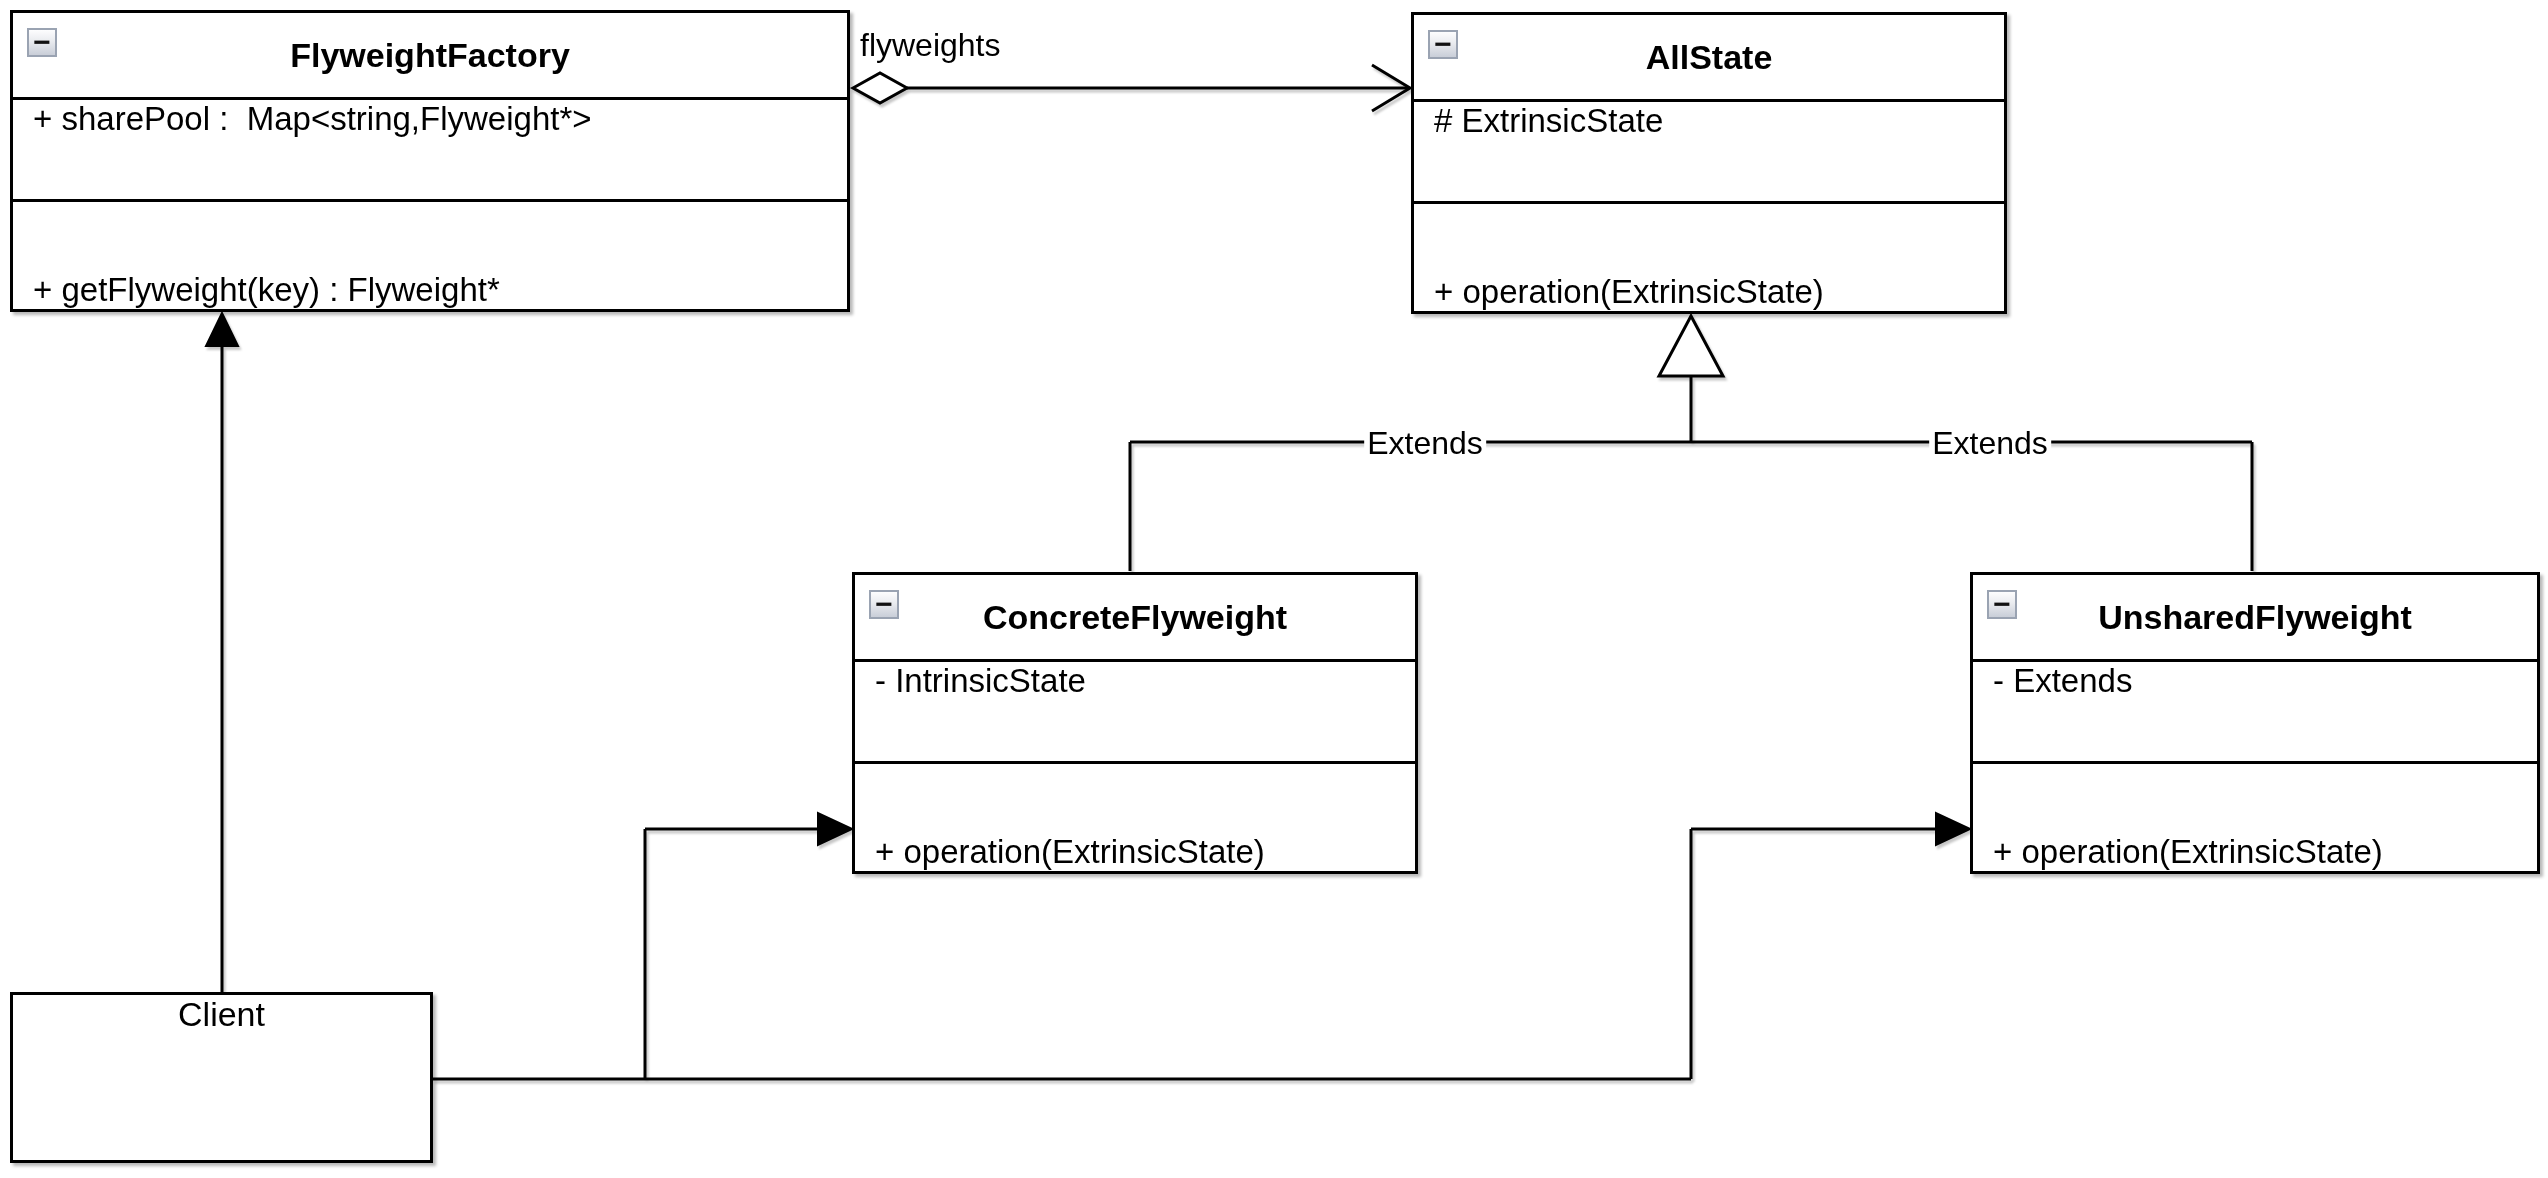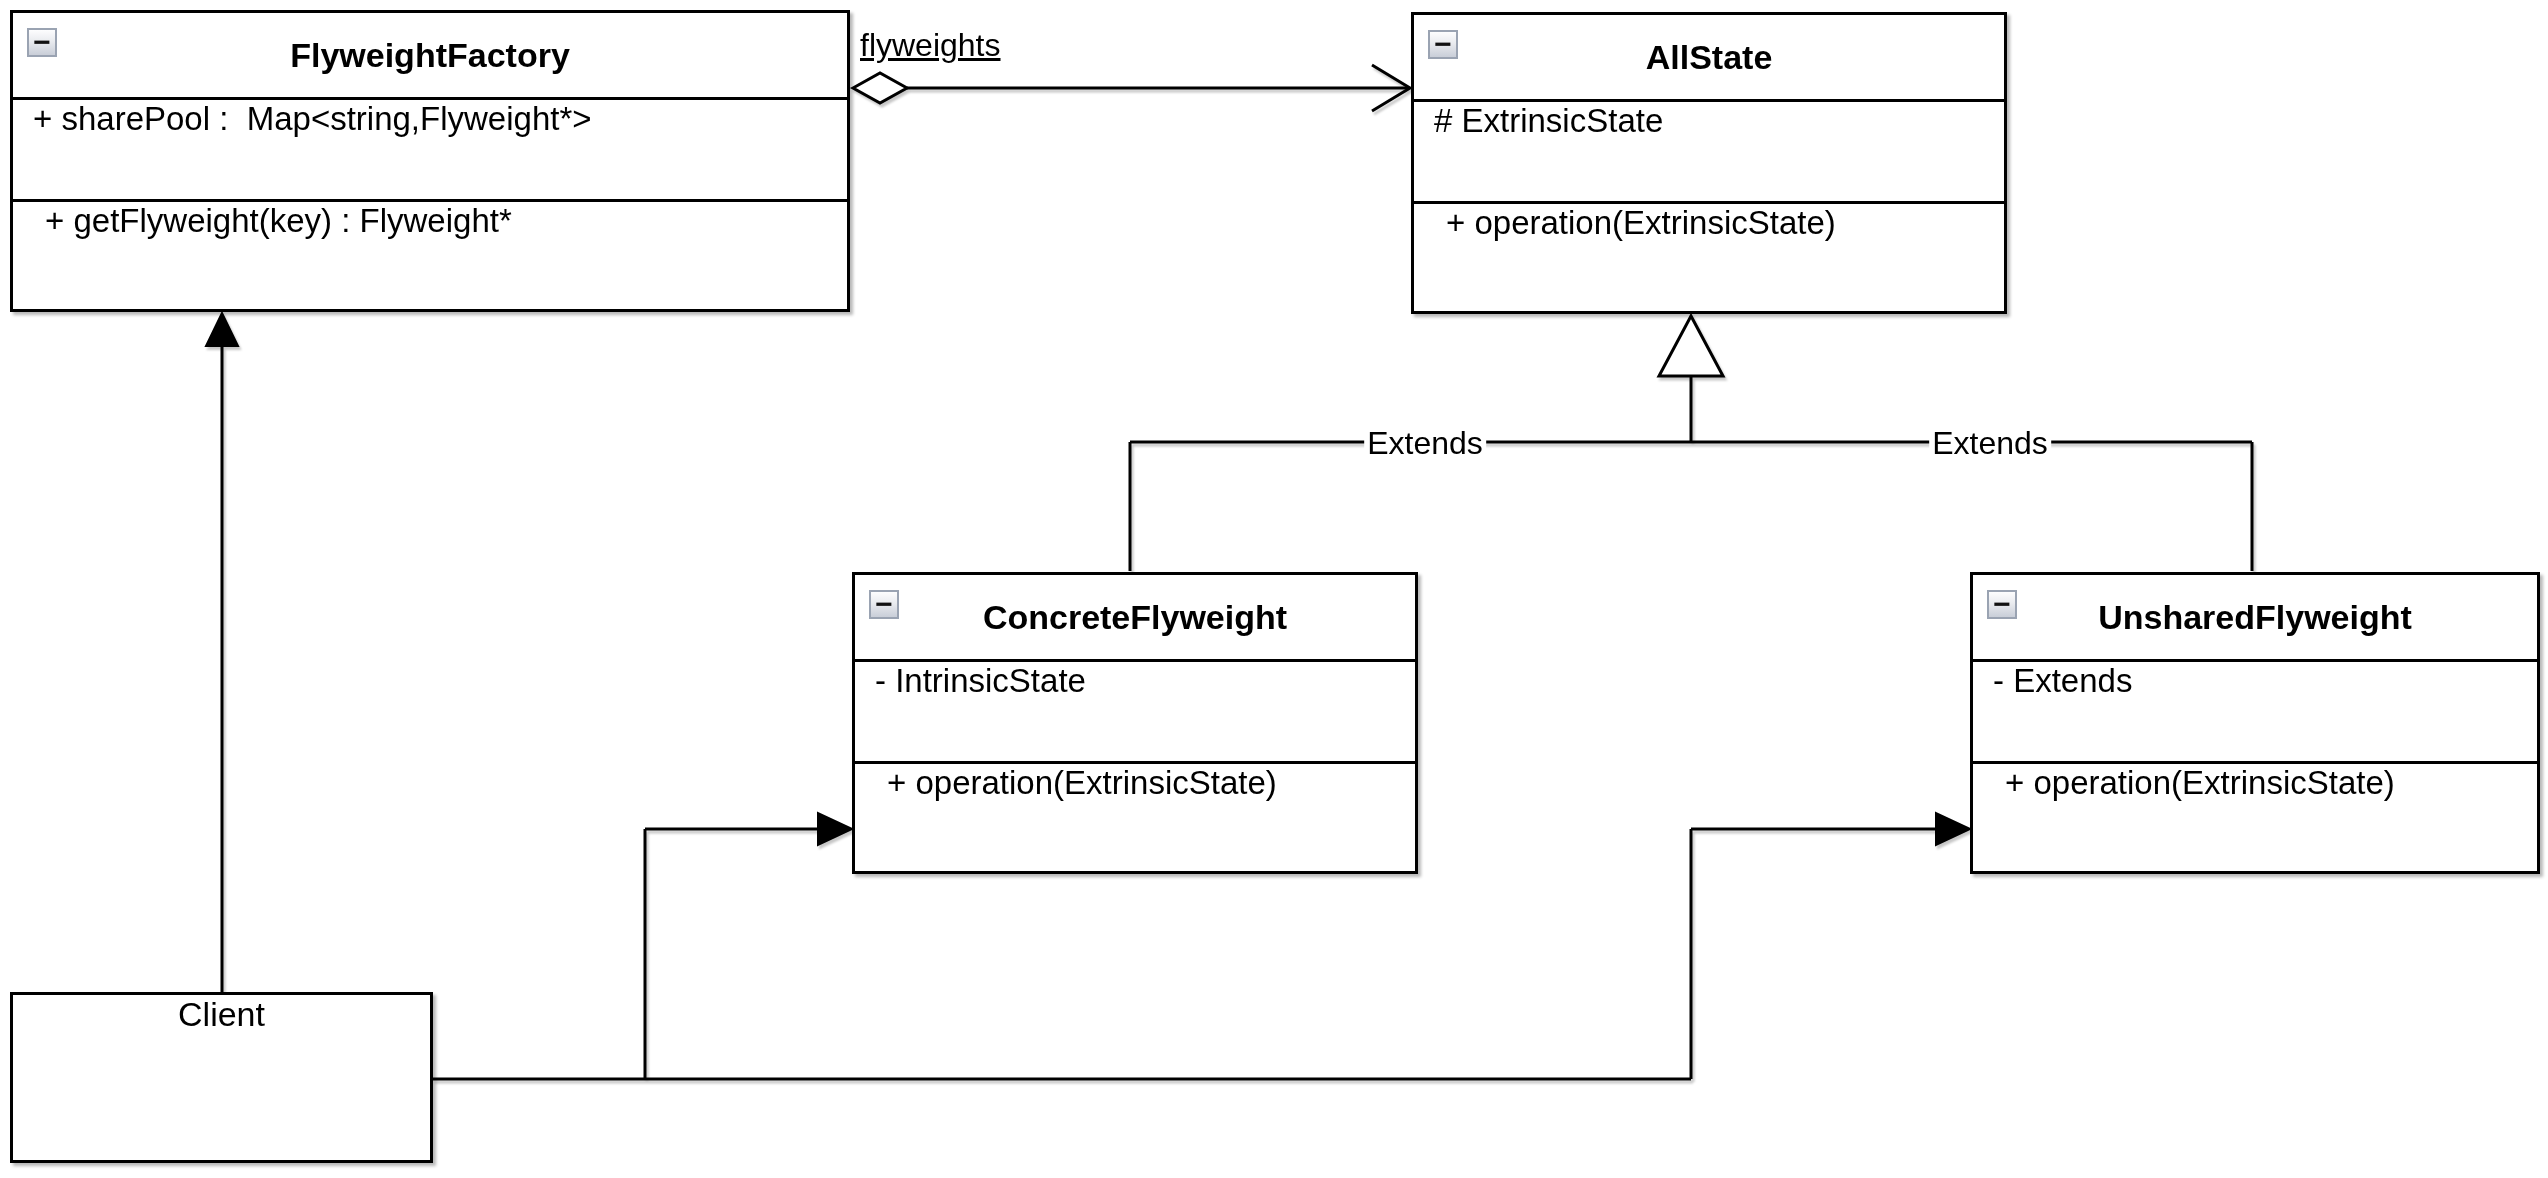--- a/index.html
+++ b/index.html
@@ -44,22 +44,22 @@
     border-bottom: 3px solid #000000;
     display: flex;
     align-items: flex-start;
     padding-left: 20px;
     font-size: 33px;
     white-space: pre;
   }
   .uml-method {
     flex: 1 1 auto;
     display: flex;
-    align-items: flex-start;
-    padding-left: 32px;
+    align-items: flex-end;
+    padding-left: 20px;
     font-size: 33px;
     white-space: pre;
   }
   .collapse-icon {
     position: absolute;
     left: 14px;
     top: 15px;
     width: 30px;
     height: 29px;
     box-sizing: border-box;
@@ -193,19 +193,19 @@
     </div>
     <div class="uml-method">
       <span>+ operation(ExtrinsicState)</span>
     </div>
   </div>
 
   <div class="simple-box" style="left:10px; top:992px; width:423px; height:171px;">
     <span>Client</span>
   </div>
 
-  <div class="edge-label" style="left:857px; top:27px;text-decoration:underline;">flyweights</div>
+  <div class="edge-label" style="left:857px; top:27px;">flyweights</div>
 
   <div class="edge-label centered" style="left:1425px; top:443px;">Extends</div>
 
   <div class="edge-label centered" style="left:1990px; top:443px;">Extends</div>
 
 </div>
 
 </body></html>

